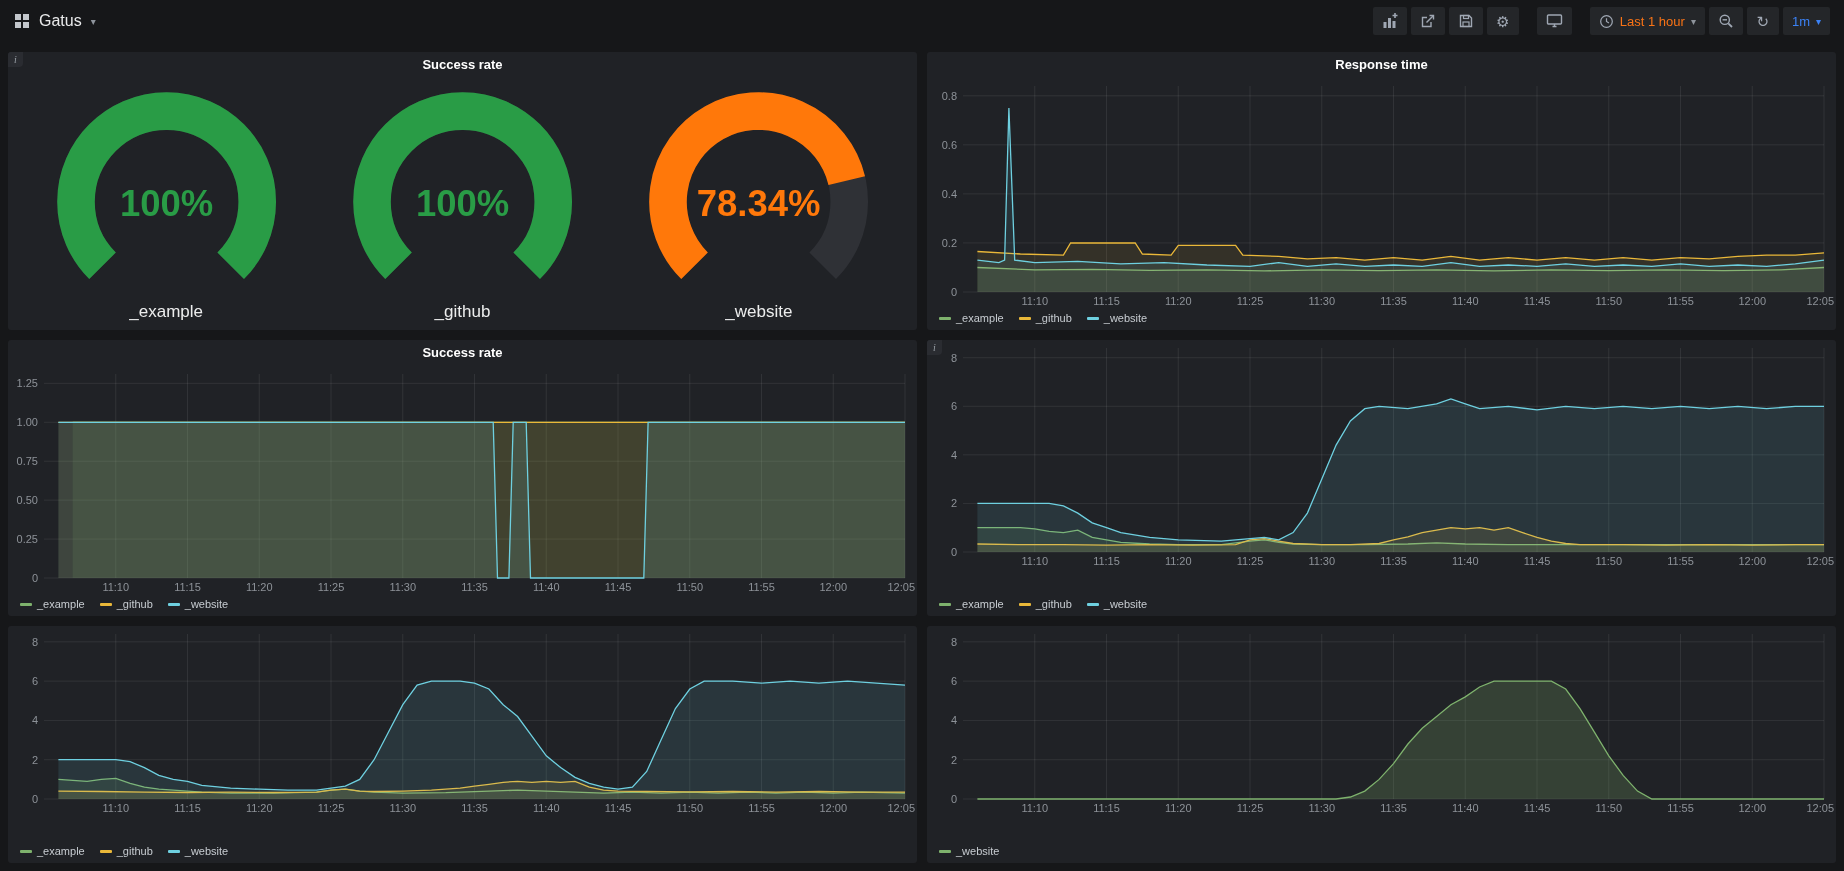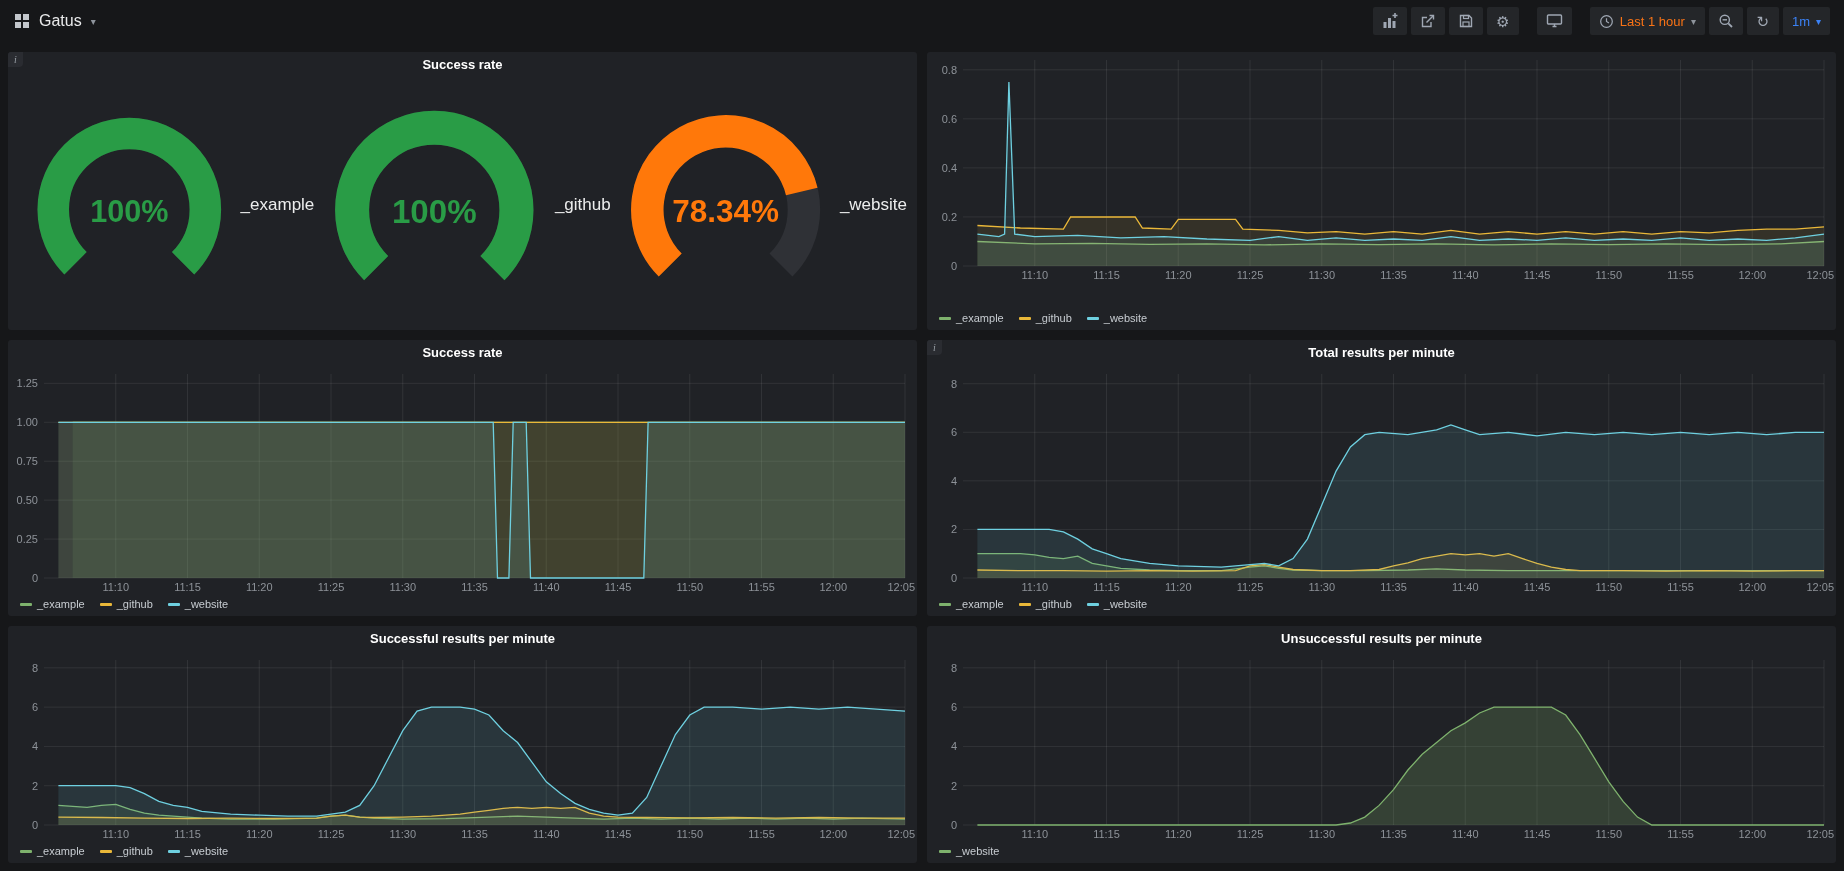--- a/index.html
+++ b/index.html
@@ -35,21 +35,21 @@
   .corner{position:absolute;top:0;left:0;width:15px;height:15px;font-size:10px;font-style:italic;
     color:#9aa0a6;background:#2a2c31;text-align:center;line-height:15px;border-bottom-right-radius:4px;
     cursor:pointer;font-family:"Liberation Serif",serif;z-index:2}
 
   
   svg .gline{stroke:rgba(255,255,255,0.08);stroke-width:1}
   svg .tick{fill:#8d9298;font-size:11px;font-family:"Liberation Sans",sans-serif}
 
   
   .gauges{display:flex;width:100%;height:100%;padding:6px 10px 8px}
-  .gauge-cell{flex:1;display:flex;flex-direction:row;align-items:center;justify-content:flex-end;min-width:0}
+  .gauge-cell{flex:1;display:flex;flex-direction:column;align-items:center;justify-content:flex-end;min-width:0}
   .gauge-svg{height:calc(100% - 28px);max-width:100%}
   .gauge-value{font-size:33px;font-weight:700;font-family:"Liberation Sans",sans-serif}
   .gauge-label{font-size:17px;color:#eceded;margin-top:3px}
 </style>
 </head>
 <body>
 
 <header class="navbar">
   <div class="nav-left">
     <span class="nav-grid-icon">
@@ -150,20 +150,21 @@
             <path d="M 62.02 159.98 A 82 82 0 1 1 177.98 159.98" stroke="#2f3136" stroke-width="34" fill="none"></path>
             <path d="M 62.02 159.98 A 82 82 0 1 1 199.74 82.88" stroke="#ff780a" stroke-width="34" fill="none"></path>
             <text x="120" y="115" class="gauge-value" text-anchor="middle" fill="#ff780a">78.34%</text>
           </svg>
           <div class="gauge-label">_website</div>
         </div>
       </div>
   </section>
 
   <section class="panel">
+    <div class="panel-title">Response time</div>
     <div class="chart"><svg width="909" height="232">
           <line x1="36" y1="214" x2="897" y2="214" class="gline"></line>
           <text x="30" y="218" class="tick" text-anchor="end">0</text>
           <line x1="36" y1="164.95238095238096" x2="897" y2="164.95238095238096" class="gline"></line>
           <text x="30" y="168.95238095238096" class="tick" text-anchor="end">0.2</text>
           <line x1="36" y1="115.9047619047619" x2="897" y2="115.9047619047619" class="gline"></line>
           <text x="30" y="119.9047619047619" class="tick" text-anchor="end">0.4</text>
           <line x1="36" y1="66.85714285714286" x2="897" y2="66.85714285714286" class="gline"></line>
           <text x="30" y="70.85714285714286" class="tick" text-anchor="end">0.6</text>
           <line x1="36" y1="17.809523809523796" x2="897" y2="17.809523809523796" class="gline"></line>
@@ -272,21 +273,20 @@
         </span>
         <span class="lg-item">
           <i class="swatch" style="background: rgb(110, 208, 224);"></i>
           <span>_website</span>
         </span>
       </div>
   </section>
 
   <section class="panel">
     <div class="corner">i</div>
-    <div class="panel-title">Total results per minute</div>
     <div class="chart"><svg width="909" height="230">
           <line x1="36" y1="212" x2="897" y2="212" class="gline"></line>
           <text x="30" y="216" class="tick" text-anchor="end">0</text>
           <line x1="36" y1="163.42857142857144" x2="897" y2="163.42857142857144" class="gline"></line>
           <text x="30" y="167.42857142857144" class="tick" text-anchor="end">2</text>
           <line x1="36" y1="114.85714285714286" x2="897" y2="114.85714285714286" class="gline"></line>
           <text x="30" y="118.85714285714286" class="tick" text-anchor="end">4</text>
           <line x1="36" y1="66.28571428571428" x2="897" y2="66.28571428571428" class="gline"></line>
           <text x="30" y="70.28571428571428" class="tick" text-anchor="end">6</text>
           <line x1="36" y1="17.714285714285722" x2="897" y2="17.714285714285722" class="gline"></line>
@@ -332,21 +332,20 @@
           <span>_github</span>
         </span>
         <span class="lg-item">
           <i class="swatch" style="background: rgb(110, 208, 224);"></i>
           <span>_website</span>
         </span>
       </div>
   </section>
 
   <section class="panel">
-    <div class="panel-title">Successful results per minute</div>
     <div class="chart"><svg width="909" height="191">
           <line x1="36" y1="173" x2="897" y2="173" class="gline"></line>
           <text x="30" y="177" class="tick" text-anchor="end">0</text>
           <line x1="36" y1="133.71428571428572" x2="897" y2="133.71428571428572" class="gline"></line>
           <text x="30" y="137.71428571428572" class="tick" text-anchor="end">2</text>
           <line x1="36" y1="94.42857142857143" x2="897" y2="94.42857142857143" class="gline"></line>
           <text x="30" y="98.42857142857143" class="tick" text-anchor="end">4</text>
           <line x1="36" y1="55.14285714285714" x2="897" y2="55.14285714285714" class="gline"></line>
           <text x="30" y="59.14285714285714" class="tick" text-anchor="end">6</text>
           <line x1="36" y1="15.857142857142861" x2="897" y2="15.857142857142861" class="gline"></line>
@@ -392,21 +391,20 @@
           <span>_github</span>
         </span>
         <span class="lg-item">
           <i class="swatch" style="background: rgb(110, 208, 224);"></i>
           <span>_website</span>
         </span>
       </div>
   </section>
 
   <section class="panel">
-    <div class="panel-title">Unsuccessful results per minute</div>
     <div class="chart"><svg width="909" height="191">
           <line x1="36" y1="173" x2="897" y2="173" class="gline"></line>
           <text x="30" y="177" class="tick" text-anchor="end">0</text>
           <line x1="36" y1="133.71428571428572" x2="897" y2="133.71428571428572" class="gline"></line>
           <text x="30" y="137.71428571428572" class="tick" text-anchor="end">2</text>
           <line x1="36" y1="94.42857142857143" x2="897" y2="94.42857142857143" class="gline"></line>
           <text x="30" y="98.42857142857143" class="tick" text-anchor="end">4</text>
           <line x1="36" y1="55.14285714285714" x2="897" y2="55.14285714285714" class="gline"></line>
           <text x="30" y="59.14285714285714" class="tick" text-anchor="end">6</text>
           <line x1="36" y1="15.857142857142861" x2="897" y2="15.857142857142861" class="gline"></line>

